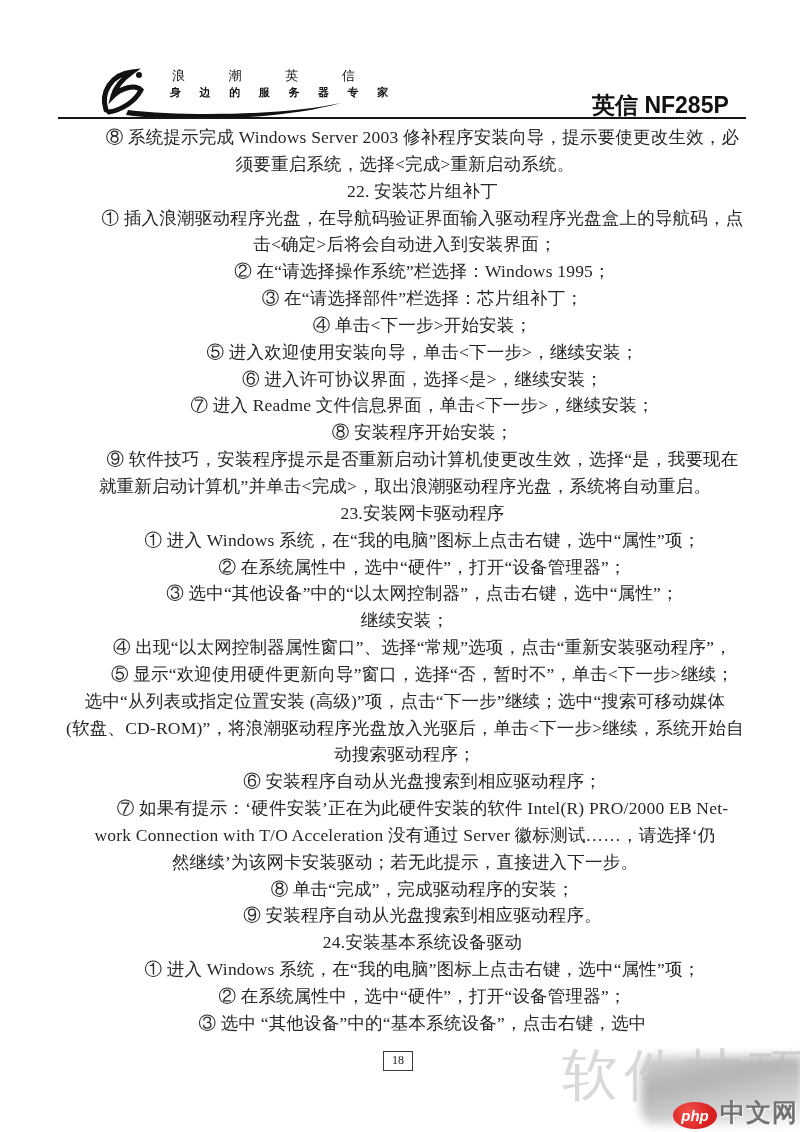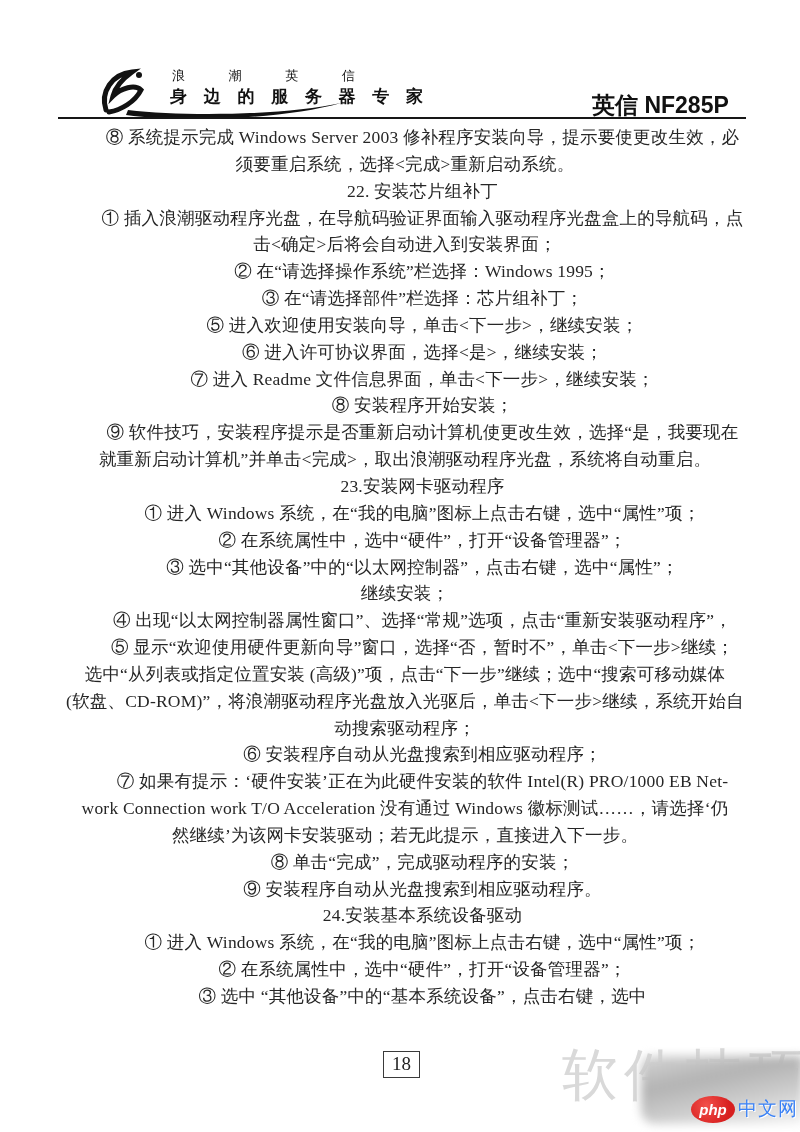--- a/index.html
+++ b/index.html
@@ -6,56 +6,56 @@
   body{
     width:800px;height:1132px;position:relative;overflow:hidden;
     background:#ffffff;color:#242424;
     font-family:"Liberation Serif","DejaVu Serif",serif;
   }
   
   .header-rule{position:absolute;left:58px;top:117px;width:688px;height:2px;background:#171717;}
   .logo{position:absolute;left:90px;top:64px;width:255px;height:58px;}
   .logo svg{position:absolute;left:0;top:0;}
   .logo-line1{position:absolute;left:82px;top:3px;font-size:13px;font-weight:normal;letter-spacing:20px;color:#111;white-space:nowrap;font-family:"Liberation Sans",sans-serif;}
-  .logo-line2{position:absolute;left:80px;top:21px;font-size:17px;font-weight:bold;letter-spacing:6px;color:#111;white-space:nowrap;font-family:Liberation Sans, sans-serif;}
+  .logo-line2{position:absolute;left:80px;top:21px;font-size:11px;font-weight:bold;letter-spacing:6px;color:#111;white-space:nowrap;font-family:Liberation Mono, monospace;}
   .model{position:absolute;left:592px;top:90px;font-size:23px;font-weight:bold;color:#111;white-space:nowrap;font-family:"Liberation Sans","DejaVu Sans",sans-serif;}
   
   .content{position:absolute;left:62px;top:124px;width:686px;z-index:3;}
   .line{height:26.85px;line-height:26.85px;font-size:17.5px;white-space:nowrap;letter-spacing:0.2px;color:#262626;text-align:center;}
   .line.indent{padding-left:35px;}
   
   .page-num{
     position:absolute;left:383px;top:1051px;z-index:3;
     border:1.5px solid #3a3a3a;padding:1px 8px 2px 8px;
-    font-size:19px;color:#222;background:#fff;
+    font-size:12px;color:#222;background:#fff;
   }
   
   .watermark{
     position:absolute;left:562px;top:1038px;z-index:1;
     font-size:56px;font-weight:500;letter-spacing:6px;white-space:nowrap;
     color:#d9d9d9;font-family:"Liberation Sans","DejaVu Sans",sans-serif;
   }
   .smudge{
     position:absolute;left:641px;top:1056px;width:162px;height:68px;z-index:2;
     background:linear-gradient(168deg,#d6d6d6 0%,#b3b3b3 35%,#c9c9c9 60%,#e4e4e4 85%,#f6f6f6 100%);
     filter:blur(5px);border-radius:10px 0 0 14px;
   }
   .brand{
     position:absolute;right:2px;top:1096px;z-index:4;
-    display:flex;align-items:flex-start;gap:3px;
+    display:flex;align-items:flex-end;gap:3px;
   }
   .brand-oval{
     width:44px;height:27px;border-radius:50%;
     background:radial-gradient(circle at 35% 35%,#f2504a,#d71f1f 70%);
     display:flex;align-items:center;justify-content:center;
     color:#fff;font-style:italic;font-weight:bold;font-size:15px;
     font-family:"Liberation Sans",sans-serif;
   }
   .brand-site{
-    font-size:19px;font-weight:normal;color:#3b82f6;letter-spacing:1px;
+    font-size:25px;font-weight:bold;color:#737373;letter-spacing:1px;
     font-family:"Liberation Sans","DejaVu Sans",sans-serif;
     text-shadow:1px 1px 0 #ffffff;
   }
 </style>
 </head>
 <body>
 
 <div class="logo">
   <svg width="255" height="58" viewBox="0 0 255 58">
     <path d="M16 46 C10 28 22 10 42 8 C31 16 25 24 23 32 C31 24 45 20 51 26 C45 38 31 46 19 48" stroke="#121212" stroke-width="5" fill="none" stroke-linecap="round"></path>
@@ -69,39 +69,40 @@
 <div class="header-rule"></div>
 
 <div class="content">
     <div class="line indent">⑧ 系统提示完成 Windows Server 2003 修补程序安装向导，提示要使更改生效，必</div>
     <div class="line">须要重启系统，选择&lt;完成&gt;重新启动系统。</div>
     <div class="line indent">22. 安装芯片组补丁</div>
     <div class="line indent">① 插入浪潮驱动程序光盘，在导航码验证界面输入驱动程序光盘盒上的导航码，点</div>
     <div class="line">击&lt;确定&gt;后将会自动进入到安装界面；</div>
     <div class="line indent">② 在“请选择操作系统”栏选择：Windows 1995；</div>
     <div class="line indent">③ 在“请选择部件”栏选择：芯片组补丁；</div>
+    <div class="line indent">④ 单击&lt;下一步&gt;开始安装；</div>
     <div class="line indent">⑤ 进入欢迎使用安装向导，单击&lt;下一步&gt;，继续安装；</div>
     <div class="line indent">⑥ 进入许可协议界面，选择&lt;是&gt;，继续安装；</div>
     <div class="line indent">⑦ 进入 Readme 文件信息界面，单击&lt;下一步&gt;，继续安装；</div>
     <div class="line indent">⑧ 安装程序开始安装；</div>
     <div class="line indent">⑨ 软件技巧，安装程序提示是否重新启动计算机使更改生效，选择“是，我要现在</div>
     <div class="line">就重新启动计算机”并单击&lt;完成&gt;，取出浪潮驱动程序光盘，系统将自动重启。</div>
     <div class="line indent">23.安装网卡驱动程序</div>
     <div class="line indent">① 进入 Windows 系统，在“我的电脑”图标上点击右键，选中“属性”项；</div>
     <div class="line indent">② 在系统属性中，选中“硬件”，打开“设备管理器”；</div>
     <div class="line indent">③ 选中“其他设备”中的“以太网控制器”，点击右键，选中“属性”；</div>
     <div class="line">继续安装；</div>
     <div class="line indent">④ 出现“以太网控制器属性窗口”、选择“常规”选项，点击“重新安装驱动程序”，</div>
     <div class="line indent">⑤ 显示“欢迎使用硬件更新向导”窗口，选择“否，暂时不”，单击&lt;下一步&gt;继续；</div>
     <div class="line">选中“从列表或指定位置安装 (高级)”项，点击“下一步”继续；选中“搜索可移动媒体</div>
     <div class="line">(软盘、CD-ROM)”，将浪潮驱动程序光盘放入光驱后，单击&lt;下一步&gt;继续，系统开始自</div>
     <div class="line">动搜索驱动程序；</div>
     <div class="line indent">⑥ 安装程序自动从光盘搜索到相应驱动程序；</div>
-    <div class="line indent">⑦ 如果有提示：‘硬件安装’正在为此硬件安装的软件 Intel(R) PRO/1000 EB Net-</div>
-    <div class="line">work Connection work T/O Acceleration 没有通过 Windows 徽标测试……，请选择‘仍</div>
+    <div class="line indent">⑦ 如果有提示：‘硬件安装’正在为此硬件安装的软件 Intel(R) PRO/2000 EB Net-</div>
+    <div class="line">work Connection with T/O Acceleration 没有通过 Server 徽标测试……，请选择‘仍</div>
     <div class="line">然继续’为该网卡安装驱动；若无此提示，直接进入下一步。</div>
     <div class="line indent">⑧ 单击“完成”，完成驱动程序的安装；</div>
     <div class="line indent">⑨ 安装程序自动从光盘搜索到相应驱动程序。</div>
     <div class="line indent">24.安装基本系统设备驱动</div>
     <div class="line indent">① 进入 Windows 系统，在“我的电脑”图标上点击右键，选中“属性”项；</div>
     <div class="line indent">② 在系统属性中，选中“硬件”，打开“设备管理器”；</div>
     <div class="line indent">③ 选中 “其他设备”中的“基本系统设备”，点击右键，选中</div>
   </div>
 
 <div class="page-num">18</div>

